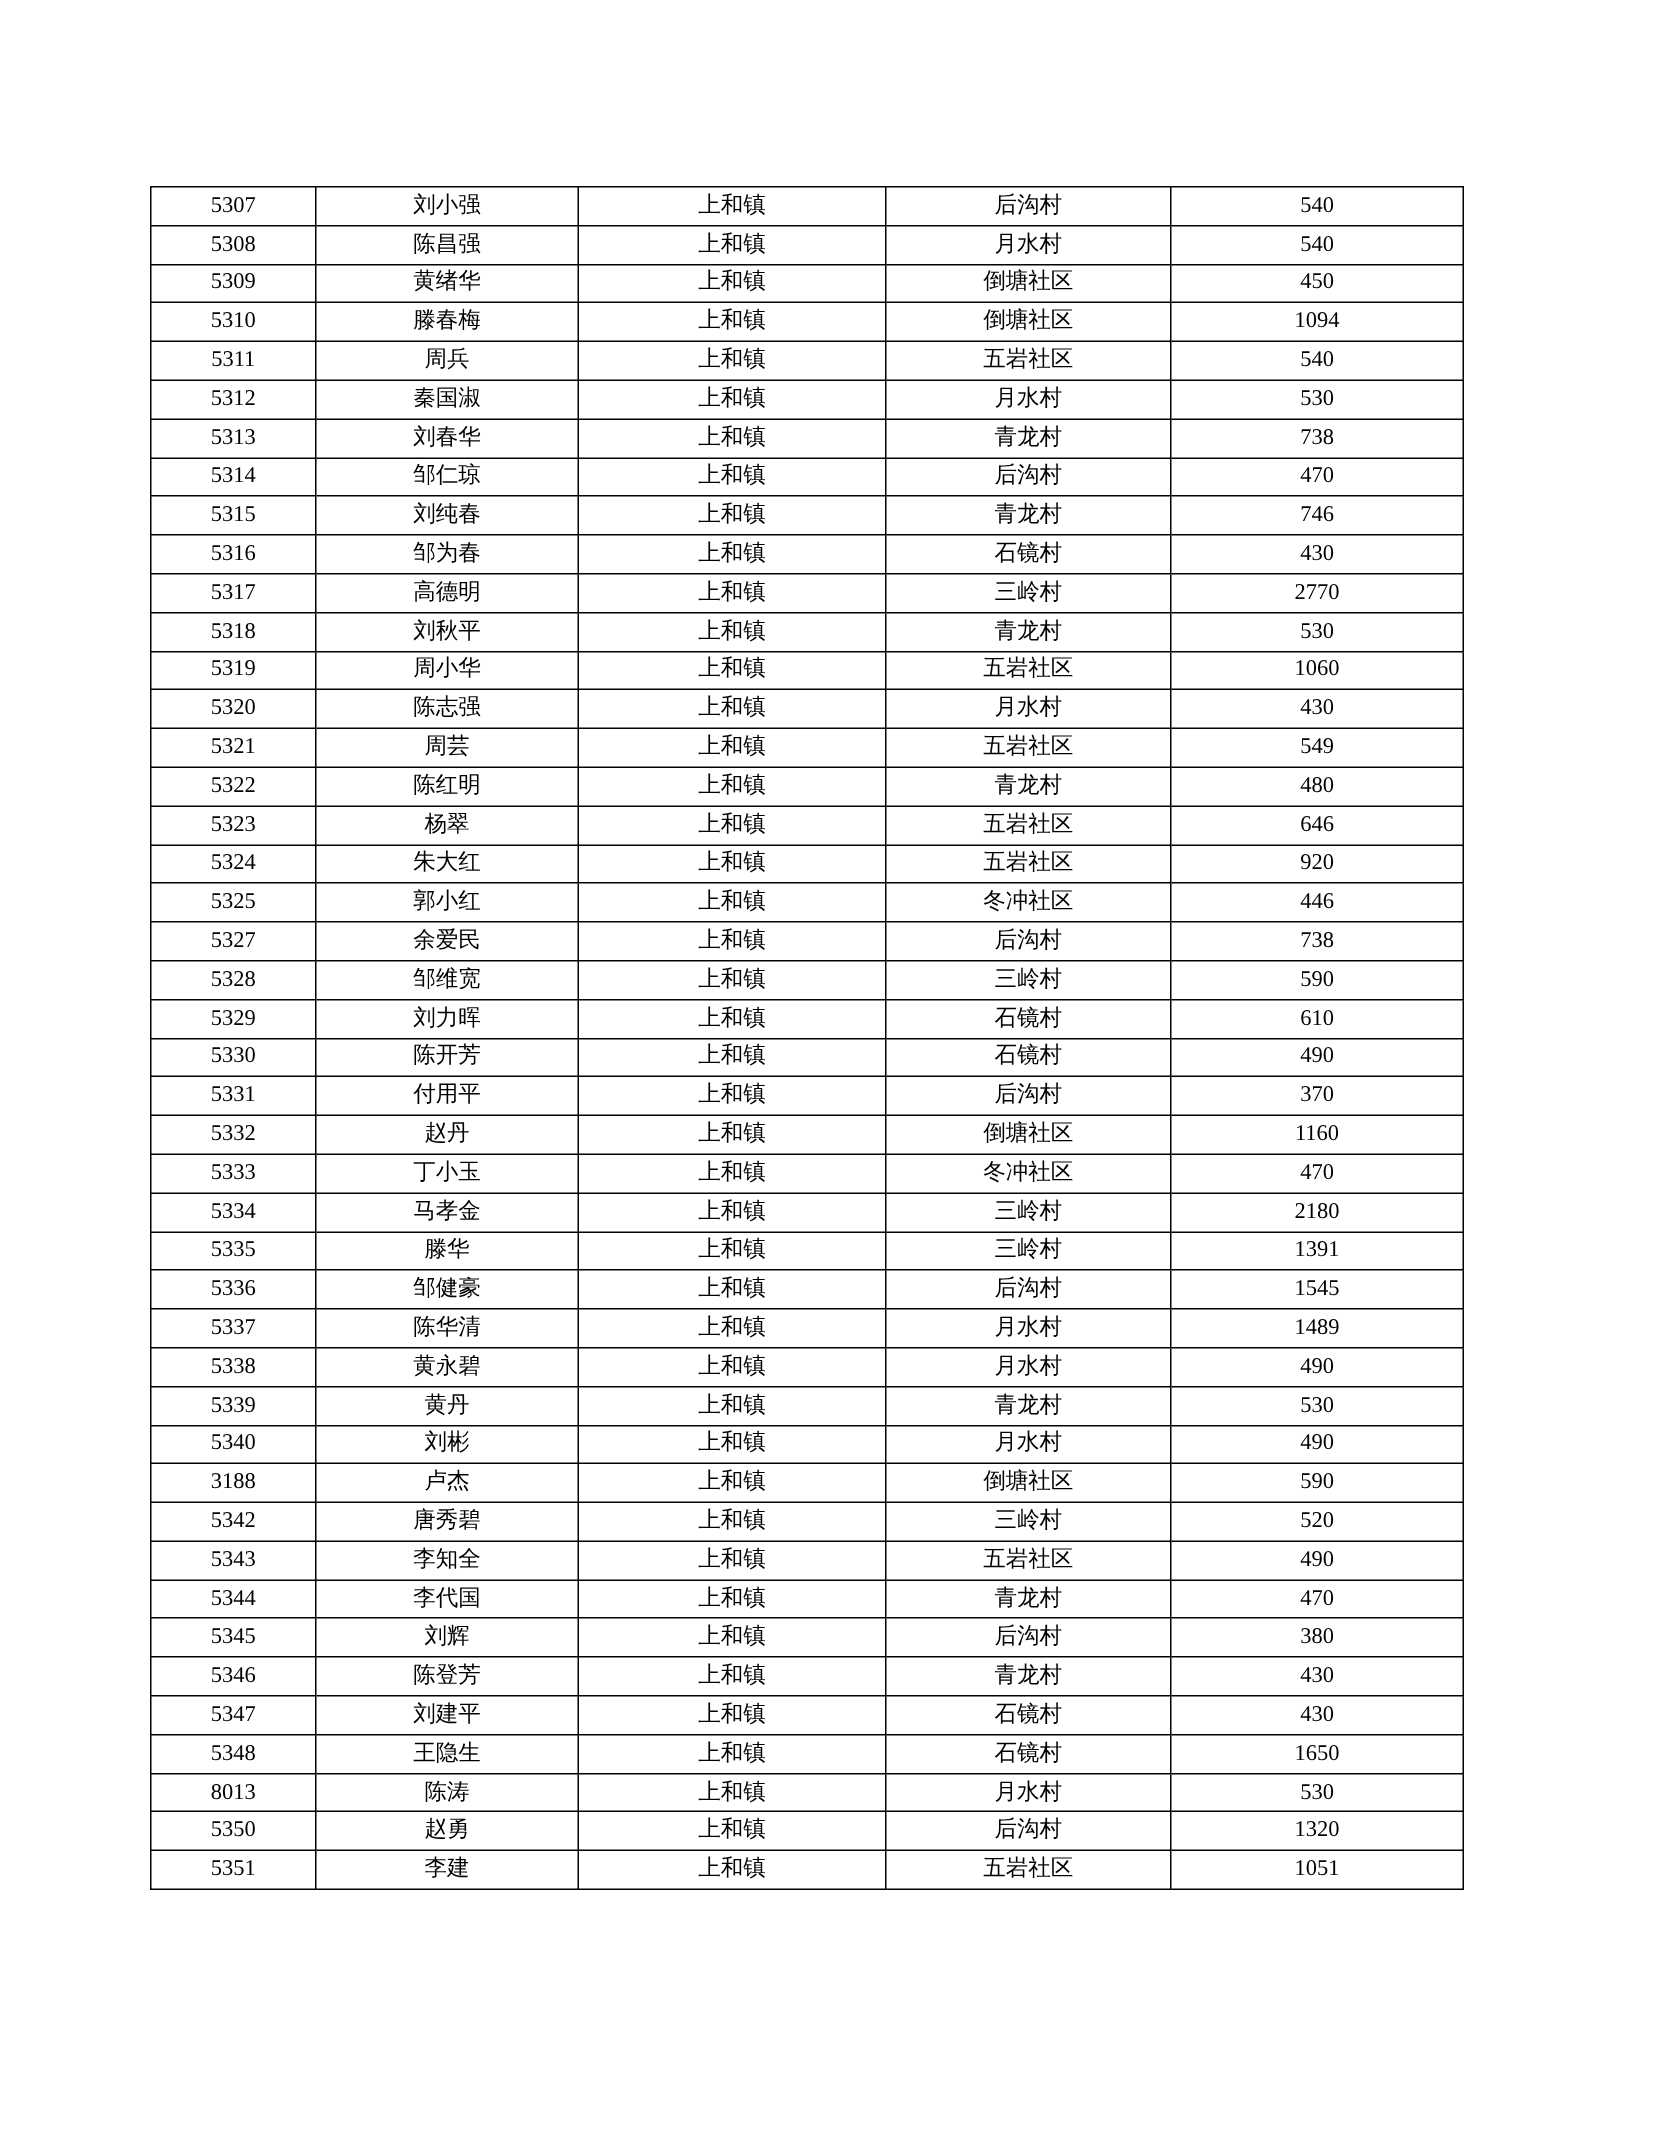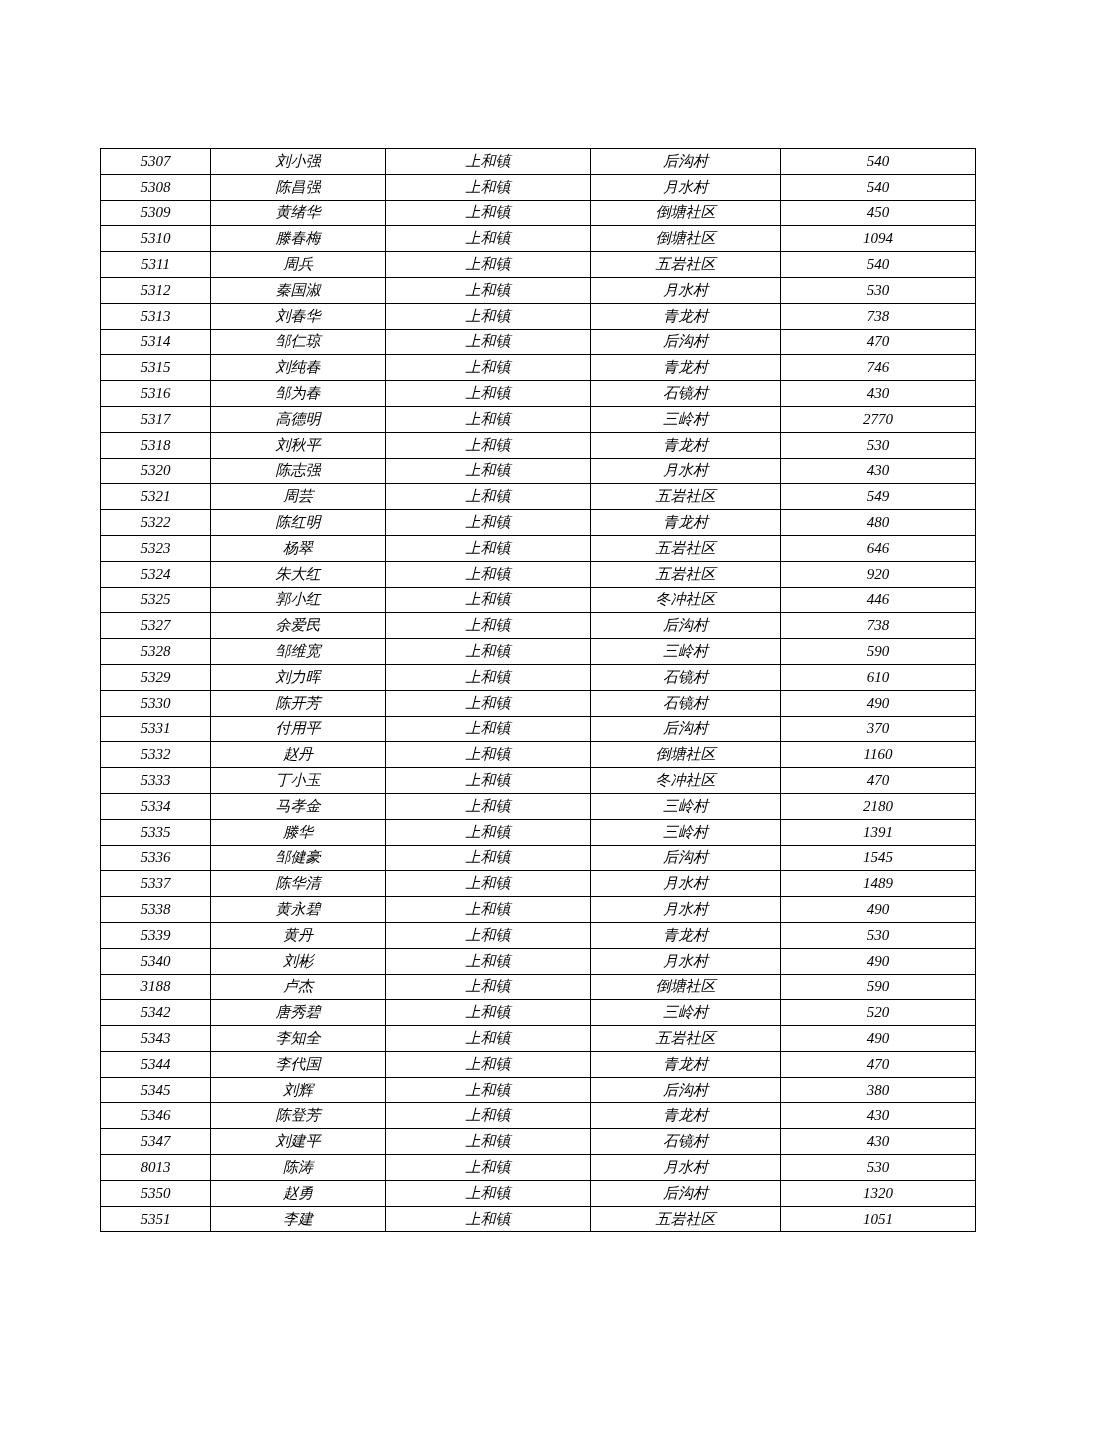--- a/index.html
+++ b/index.html
@@ -10,23 +10,22 @@
   body {
     width: 1105px;
     height: 1429px;
     position: relative;
     font-family: "Liberation Serif", "DejaVu Serif", serif;
     color: #000000;
   }
   .sheet {
     position: absolute;
     left: 100px;
-    top: 148px;
+    top: 124px;
     width: 875px;
-    font-style: italic;
   }
   table.data-table {
     border-collapse: collapse;
     width: 100%;
     table-layout: fixed;
   }
   table.data-table td {
     border: 1px solid #000000;
     height: 24.8px;
     padding: 0;
@@ -134,20 +133,27 @@
           <td>2770</td>
         </tr>
         <tr>
           <td>5318</td>
           <td>刘秋平</td>
           <td>上和镇</td>
           <td>青龙村</td>
           <td>530</td>
         </tr>
         <tr>
+          <td>5319</td>
+          <td>周小华</td>
+          <td>上和镇</td>
+          <td>五岩社区</td>
+          <td>1060</td>
+        </tr>
+        <tr>
           <td>5320</td>
           <td>陈志强</td>
           <td>上和镇</td>
           <td>月水村</td>
           <td>430</td>
         </tr>
         <tr>
           <td>5321</td>
           <td>周芸</td>
           <td>上和镇</td>
@@ -321,20 +327,27 @@
           <td>上和镇</td>
           <td>青龙村</td>
           <td>430</td>
         </tr>
         <tr>
           <td>5347</td>
           <td>刘建平</td>
           <td>上和镇</td>
           <td>石镜村</td>
           <td>430</td>
+        </tr>
+        <tr>
+          <td>5348</td>
+          <td>王隐生</td>
+          <td>上和镇</td>
+          <td>石镜村</td>
+          <td>1650</td>
         </tr>
         <tr>
           <td>8013</td>
           <td>陈涛</td>
           <td>上和镇</td>
           <td>月水村</td>
           <td>530</td>
         </tr>
         <tr>
           <td>5350</td>

